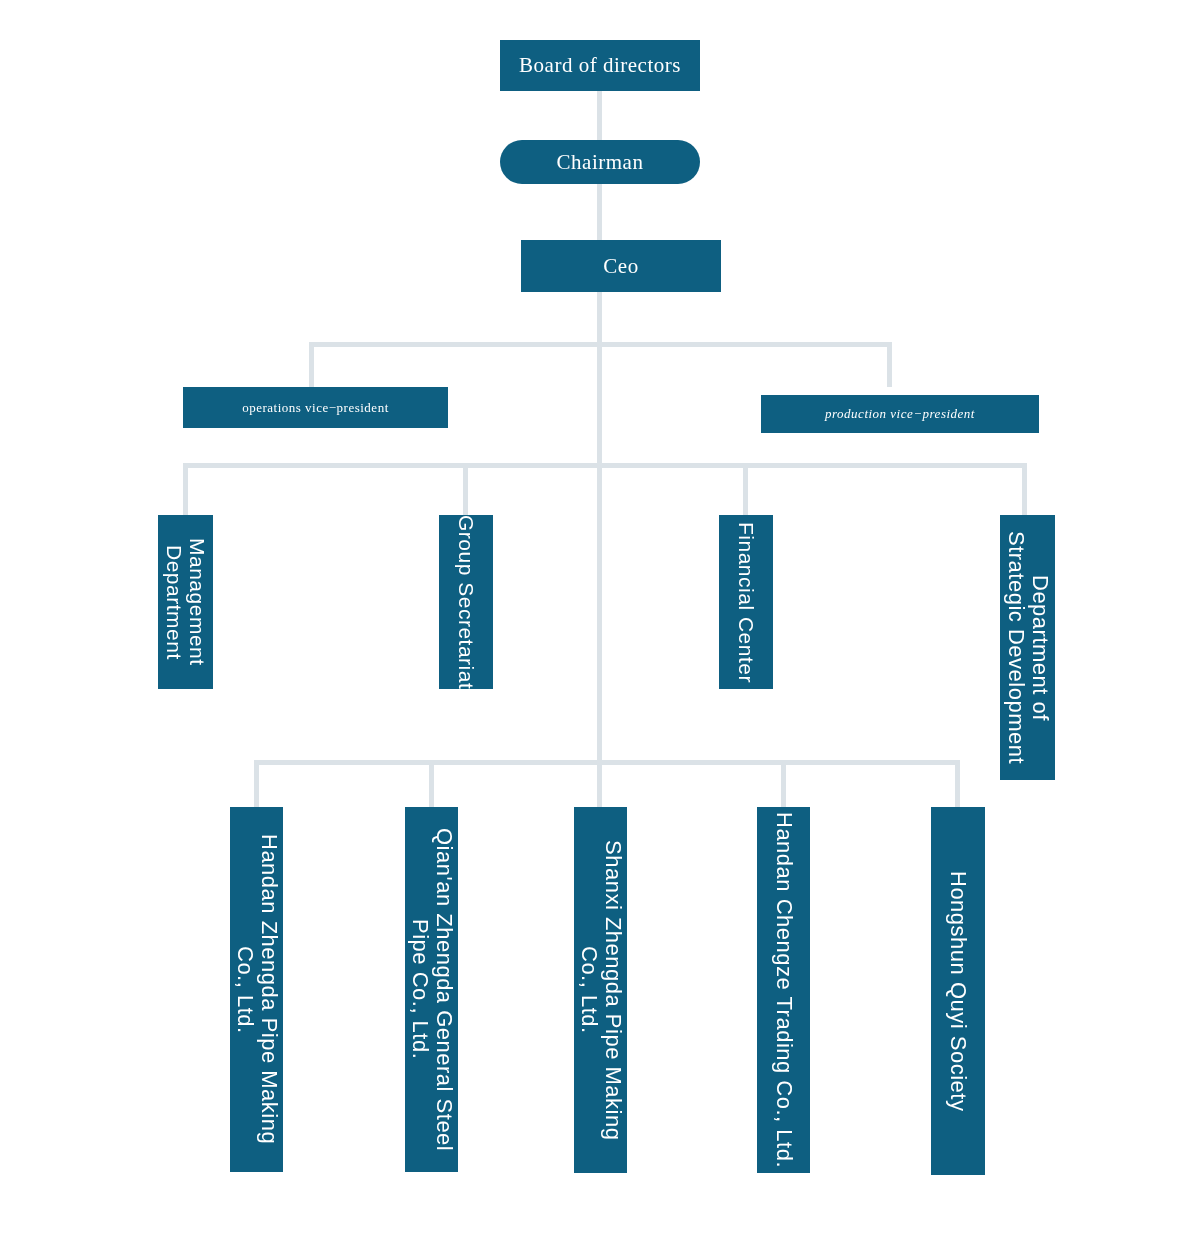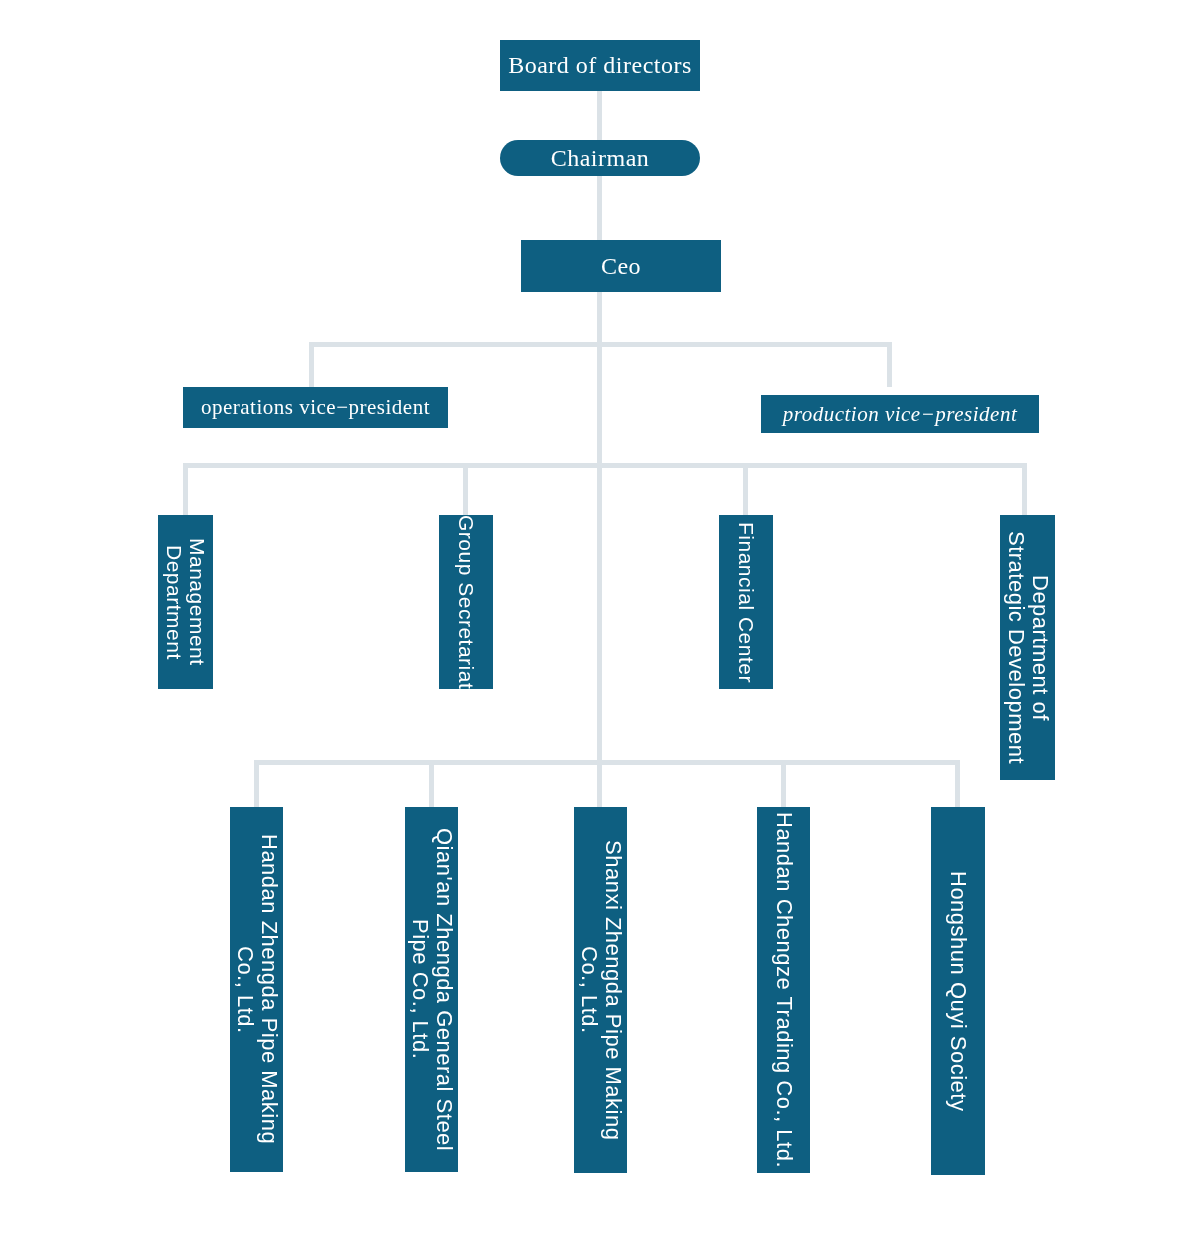--- a/index.html
+++ b/index.html
@@ -25,43 +25,43 @@
   .node {
     position: absolute;
     background: var(--box);
     color: var(--text);
     display: flex;
     align-items: center;
     justify-content: center;
   }
   .h-node {
     font-family: "Liberation Serif", serif;
-    font-size: 24px;
+    font-size: 21px;
     letter-spacing: 0.5px;
     text-align: center;
   }
-  .h-node.vp { font-size: 21px; }
+  .h-node.vp { font-size: 13px; }
   .v-node {
     font-family: "Liberation Sans", sans-serif;
   }
   .vtext {
     writing-mode: vertical-rl;
     text-align: center;
     line-height: 1.12;
     letter-spacing: 0.5px;
     white-space: nowrap;
   }
   .vline { display: block; }
   .lvl2 .vtext { font-size: 21px; }
   .lvl2.strat .vtext { font-size: 22px; }
   .lvl3 .vtext { font-size: 22px; }
 
   
   #board          { left: 500px; top: 40px;  width: 200px; height: 51px; }
-  #chairman       { left: 500px; top: 140px; width: 200px; height: 36px; border-radius: 25px; }
+  #chairman       { left: 500px; top: 140px; width: 200px; height: 44px; border-radius: 25px; }
   #ceo            { left: 500px; top: 240px; width: 200px; height: 52px; margin-left: 21px; }
   #ops-vp         { left: 183px; top: 387px; width: 265px; height: 41px; }
   #prod-vp        { left: 761px; top: 395px; width: 278px; height: 38px; font-style: italic; }
   #mgmt           { left: 158px; top: 515px; width: 55px;  height: 174px; }
   #group-sec      { left: 439px; top: 515px; width: 54px;  height: 174px; }
   #fin-center     { left: 719px; top: 515px; width: 54px;  height: 174px; }
   #strat-dev      { left: 1000px; top: 515px; width: 55px; height: 265px; }
   #handan-zhengda { left: 230px; top: 807px; width: 53px;  height: 365px; }
   #qianan-zhengda { left: 405px; top: 807px; width: 53px;  height: 365px; }
   #shanxi-zhengda { left: 574px; top: 807px; width: 53px;  height: 366px; }

